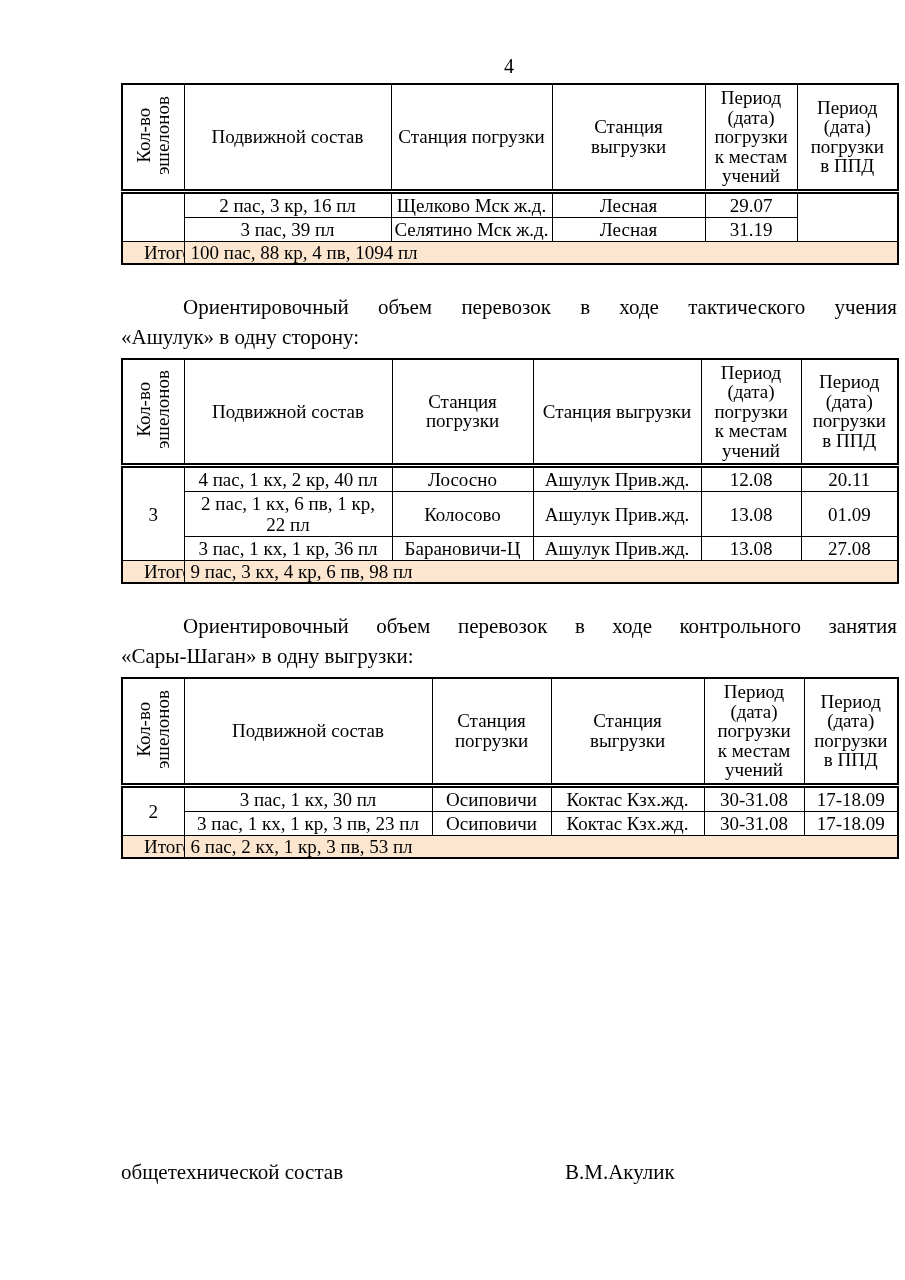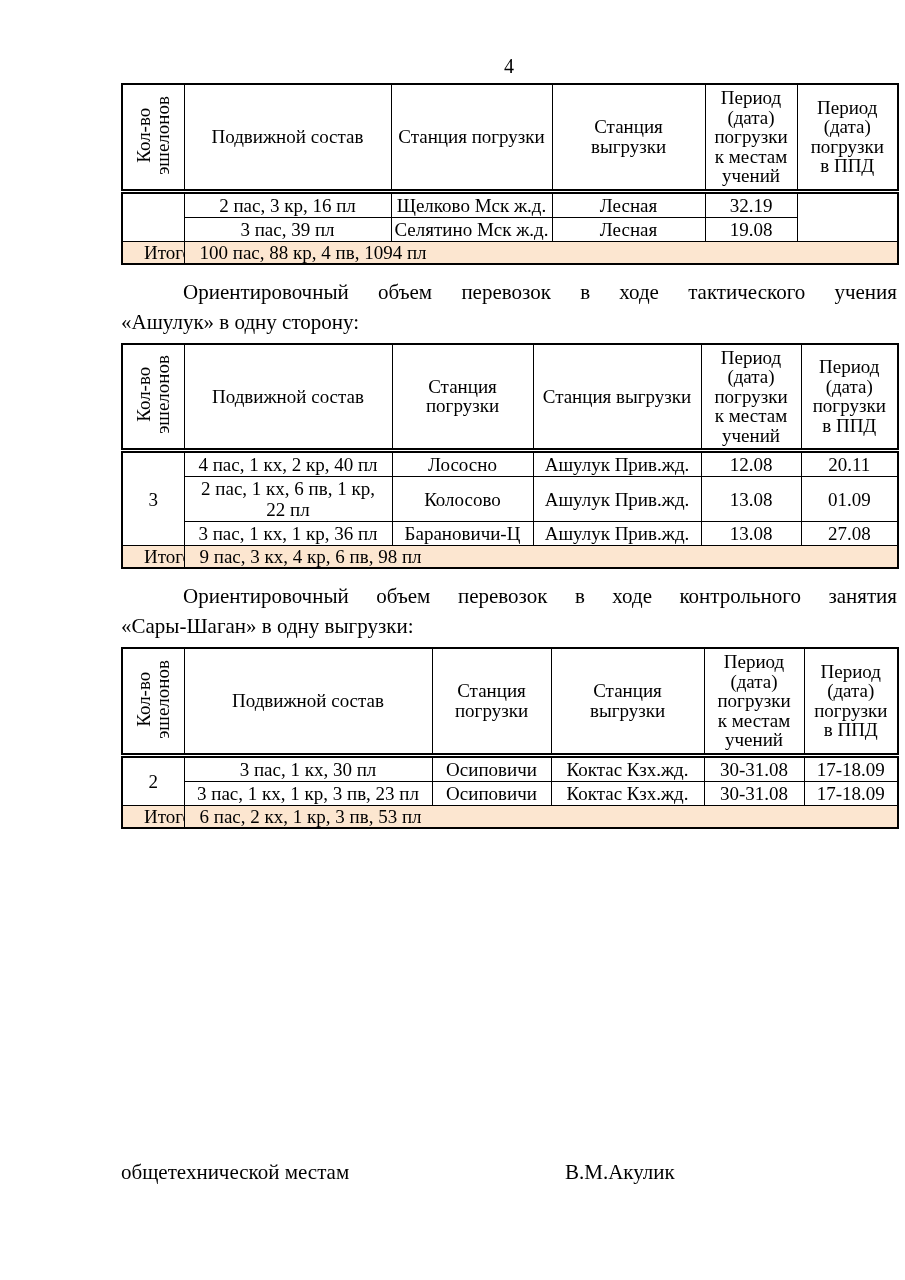--- a/index.html
+++ b/index.html
@@ -53,24 +53,24 @@
     transform:rotate(180deg);
     white-space:pre-line;
     line-height:19px;
     text-align:center;
   }
   tr.itogo-row td {
     height:21px; line-height:19px;
     text-align:left;
   }
   tr.itogo-row td.itogo-label { padding-left:21px; }
-  tr.itogo-row td.itogo-value { padding-left:15px; }
+  tr.itogo-row td.itogo-value { padding-left:6px; }
   
   .para {
-    margin-top:12px;
+    margin-top:27px;
     margin-bottom:6px;
     font-size:21px;
     line-height:30px;
   }
   .p-line1 {
     display:block;
     text-align:justify;
     text-align-last:justify;
     text-indent:62px;
   }
@@ -116,28 +116,28 @@
         <th>Период
 (дата)
 погрузки
 в ППД</th>
       </tr>
       <tr>
         <td rowspan="2"></td>
         <td>2 пас, 3 кр, 16 пл</td>
         <td>Щелково Мск ж.д.</td>
         <td>Лесная</td>
-        <td>32.19</td>
+        <td>29.07</td>
         <td rowspan="2"></td>
       </tr>
       <tr>
         <td>3 пас, 39 пл</td>
         <td>Селятино Мск ж.д.</td>
         <td>Лесная</td>
-        <td>19.08</td>
+        <td>31.19</td>
       </tr>
       <tr class="itogo-row" style="background:#fce6d0">
         <td class="itogo-label">Итого:</td>
         <td class="itogo-value" colspan="5">100 пас, 88 кр, 4 пв, 1094 пл</td>
       </tr>
     </tbody>
       </table>
 
     <p class="para">
       <span class="p-line1">Ориентировочный объем перевозок в ходе тактического учения</span>
@@ -253,17 +253,17 @@
         <td class="itogo-label">Итого:</td>
         <td class="itogo-value" colspan="5">6 пас, 2 кх, 1 кр, 3 пв, 53 пл</td>
       </tr>
     </tbody>
       </table>
 
   </div>
 
   <div class="signature">
     <div class="sig-row">
-      <span>общетехнической местам</span>
+      <span>общетехнической состав</span>
       <span class="sig-name">В.М.Акулик</span>
     </div>
   </div>
 </div>
 
 </body></html>

